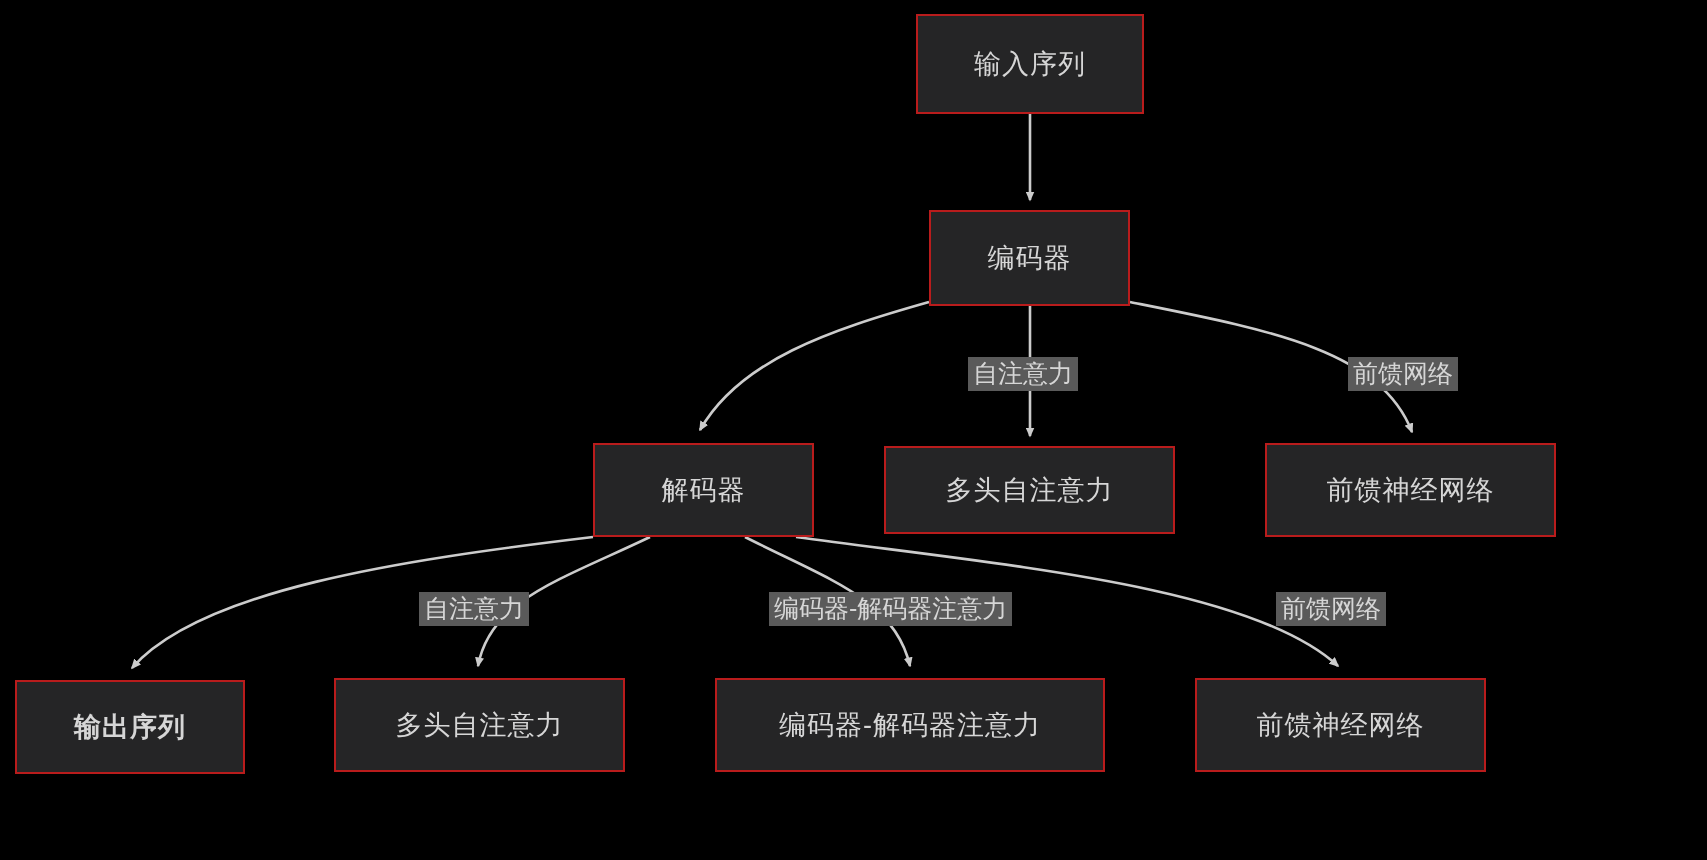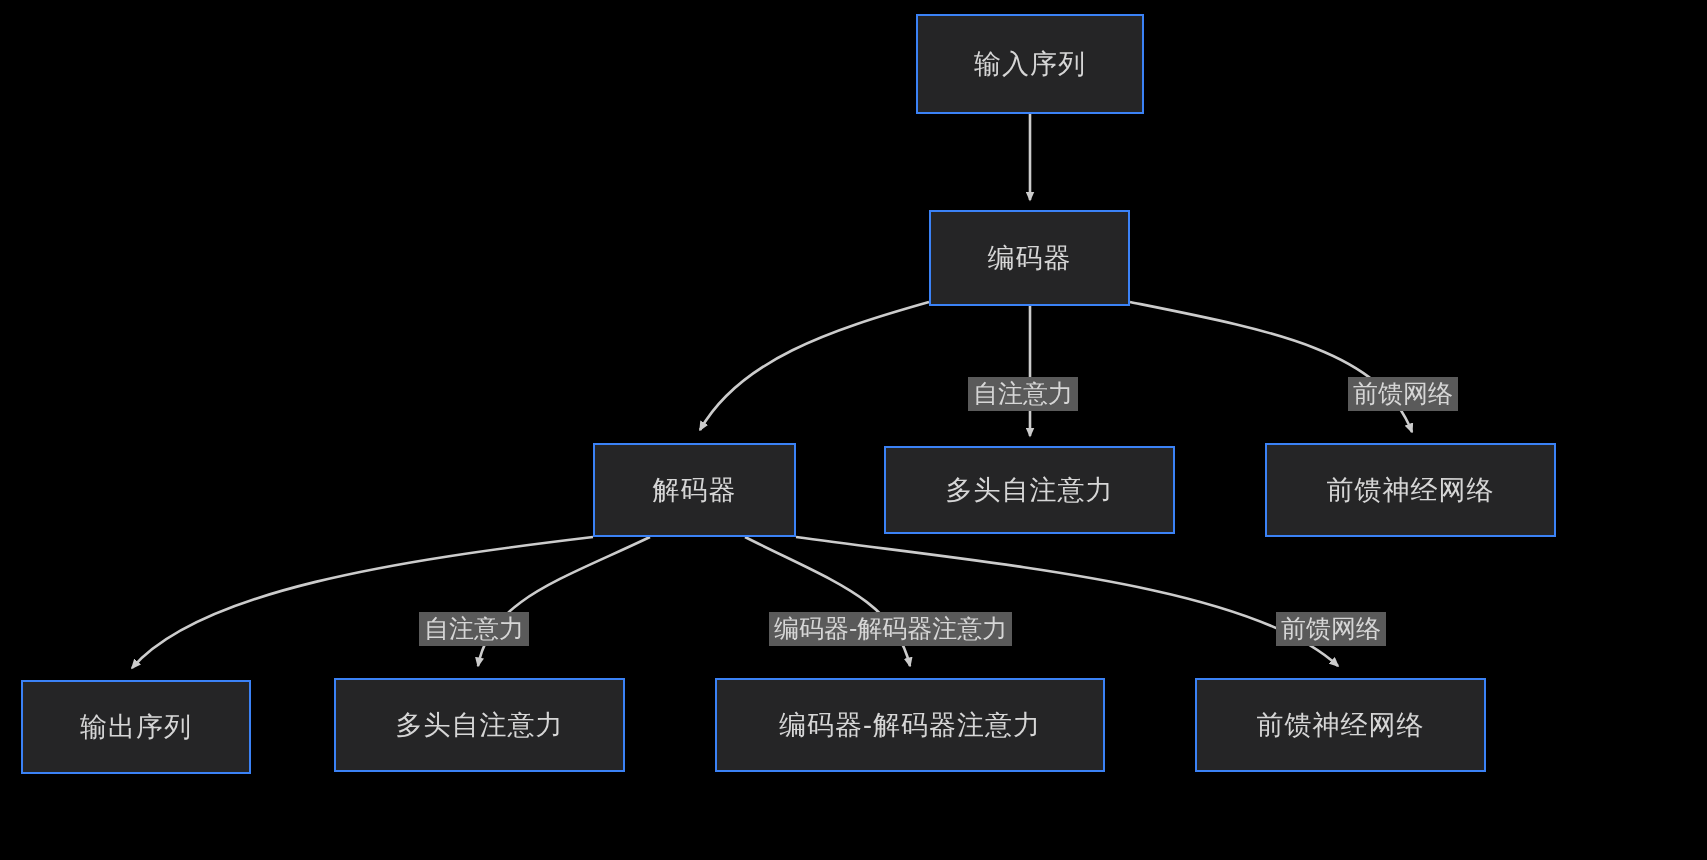--- a/index.html
+++ b/index.html
@@ -23,21 +23,21 @@
     position: absolute;
     left: 0;
     top: 0;
     width: 1707px;
     height: 860px;
   }
   .node {
     position: absolute;
     box-sizing: border-box;
     background: #252526;
-    border: 2px solid #3b82f6;
+    border: 2px solid #b91c1c;
     display: flex;
     align-items: center;
     justify-content: center;
     color: #d6d6d6;
     font-size: 27px;
     letter-spacing: 1px;
     white-space: nowrap;
   }
   .node-label {
     display: block;
@@ -45,21 +45,20 @@
   }
   .edge-label {
     position: absolute;
     background: #5a5a5a;
     color: #d6d6d6;
     font-size: 25px;
     line-height: 1.18;
     padding: 2px 5px;
     white-space: nowrap;
     box-sizing: border-box;
-    margin-top: 20px;
   }
   .watermark {
     position: absolute;
     color: #bdbdbd;
     font-size: 30px;
     white-space: nowrap;
     opacity: 0.85;
   }
 </style>
 </head>
@@ -86,33 +85,33 @@
   </svg>
 
   <div class="node" style="left:916px; top:14px; width:228px; height:100px;">
     <span class="node-label">输入序列</span>
   </div>
 
   <div class="node" style="left:929px; top:210px; width:201px; height:96px;">
     <span class="node-label">编码器</span>
   </div>
 
-  <div class="node" style="left:593px; top:443px; width:203px; height:94px;">
+  <div class="node" style="left:593px; top:443px; width:221px; height:94px;">
     <span class="node-label">解码器</span>
   </div>
 
   <div class="node" style="left:884px; top:446px; width:291px; height:88px;">
     <span class="node-label">多头自注意力</span>
   </div>
 
   <div class="node" style="left:1265px; top:443px; width:291px; height:94px;">
     <span class="node-label">前馈神经网络</span>
   </div>
 
-  <div class="node" style="left:21px; top:680px; width:230px; height:94px;">
+  <div class="node" style="left:15px; top:680px; width:230px; height:94px;font-weight:bold;">
     <span class="node-label">输出序列</span>
   </div>
 
   <div class="node" style="left:334px; top:678px; width:291px; height:94px;">
     <span class="node-label">多头自注意力</span>
   </div>
 
   <div class="node" style="left:715px; top:678px; width:390px; height:94px;">
     <span class="node-label">编码器-解码器注意力</span>
   </div>

